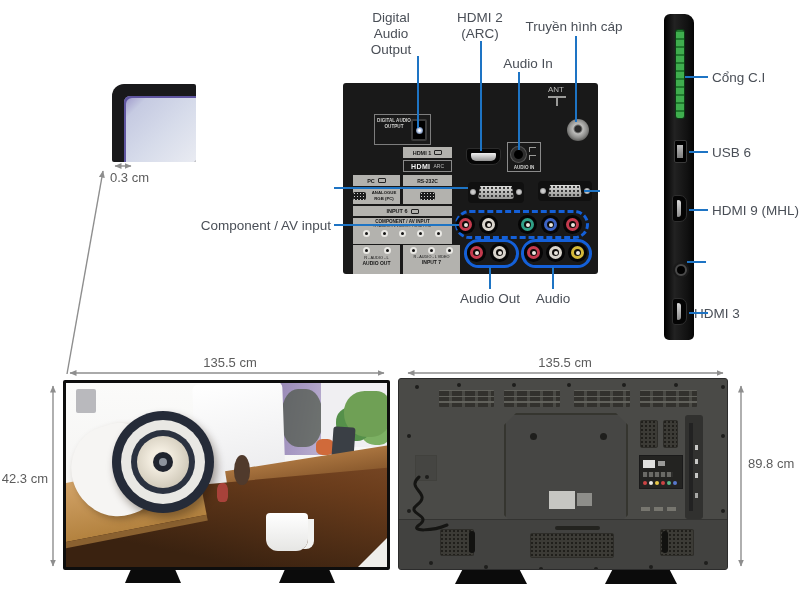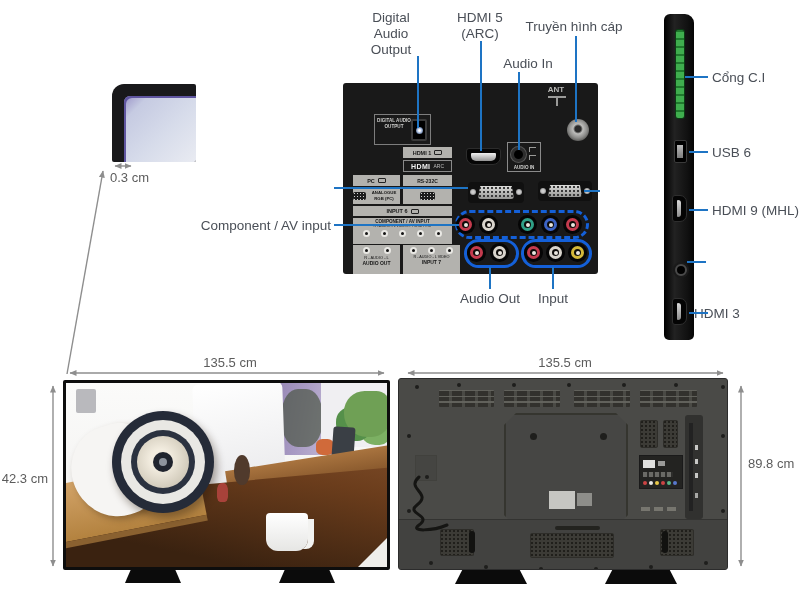--- a/index.html
+++ b/index.html
@@ -105,21 +105,21 @@
 
 <div class="canvas">
 
   <div class="abs corner-photo">
     <div class="corner-screen"></div>
   </div>
   <div class="dim" style="left:110px;top:170px;">0.3 cm</div>
 
   <div class="abs bpanel">
 
-    <div class="abs micro" style="left:190px;top:2px;width:46px;text-align:center;font-size:8px;font-weight:bold;color:#b9b9b7;">ANT</div>
+    <div class="abs micro" style="left:190px;top:2px;width:46px;text-align:center;font-size:8px;font-weight:normal;color:#b9b9b7;">ANT</div>
     <div class="abs" style="left:205px;top:13px;width:18px;height:10px;">
       <span style="position:absolute;left:0;top:0;width:18px;height:2px;background:#9a9a98;"></span>
       <span style="position:absolute;left:8px;top:2px;width:2px;height:8px;background:#9a9a98;"></span>
     </div>
     <div class="abs" style="left:224px;top:36px;width:22px;height:22px;border-radius:50%;
          background:radial-gradient(circle at 50% 45%,#2a2a2a 18%,#bdbdbb 30%,#8e8e8c 55%,#4f4f4d 80%,#303030 100%);"></div>
 
     <div class="abs" style="left:31px;top:31px;width:57px;height:31px;border:1px solid #7d7d7d;">
       <div class="micro" style="position:absolute;left:2px;top:3px;width:34px;font-size:4.6px;font-weight:bold;
            text-align:center;line-height:1.35;">DIGITAL AUDIO OUTPUT</div>
@@ -261,26 +261,26 @@
         </span>
       </div>
     <div class="rca yellow" style="left:225px;top:160px;">
         <span class="ring">
           <span class="dot"></span>
         </span>
       </div>
   </div>
 
   <div class="lbl ctr" style="left:362px;top:10px;width:58px;">Digital Audio Output</div>
-  <div class="lbl ctr" style="left:448px;top:10px;width:64px;">HDMI 5 (ARC)</div>
+  <div class="lbl ctr" style="left:448px;top:10px;width:64px;">HDMI 2 (ARC)</div>
   <div class="lbl ctr" style="left:498px;top:56px;width:60px;white-space:nowrap;">Audio In</div>
   <div class="lbl ctr" style="left:522px;top:19px;width:104px;white-space:nowrap;">Truyền hình cáp</div>
   <div class="lbl rgt" style="left:190px;top:218px;width:141px;white-space:nowrap;">Component / AV input</div>
   <div class="lbl ctr" style="left:448px;top:291px;width:84px;white-space:nowrap;">Audio Out</div>
-  <div class="lbl ctr" style="left:525px;top:291px;width:56px;white-space:nowrap;">Input</div>
+  <div class="lbl ctr" style="left:525px;top:291px;width:56px;white-space:nowrap;">Audio</div>
 
   <div class="abs sstrip">
     <div class="ci-slot"></div>
     <div class="usb-port"></div>
     <div class="hdmi-side" style="top:181px;"></div>
     <div class="jack35"></div>
     <div class="hdmi-side" style="top:284px;"></div>
   </div>
   <div class="lbl" style="left:712px;top:70px;white-space:nowrap;">Cổng C.I</div>
   <div class="lbl" style="left:712px;top:145px;white-space:nowrap;">USB 6</div>

